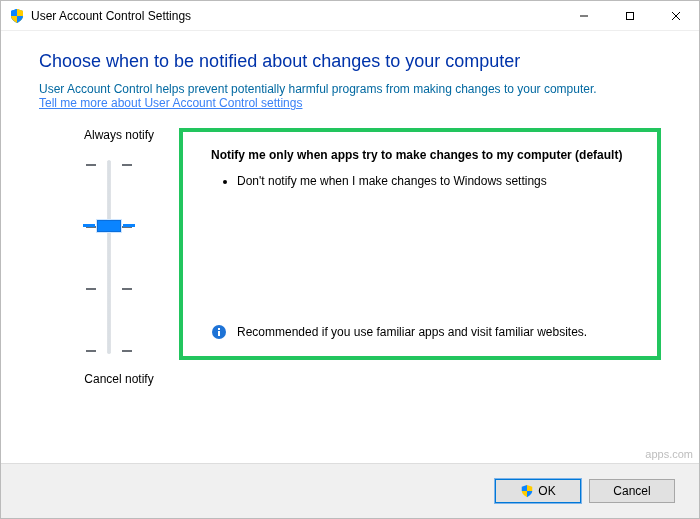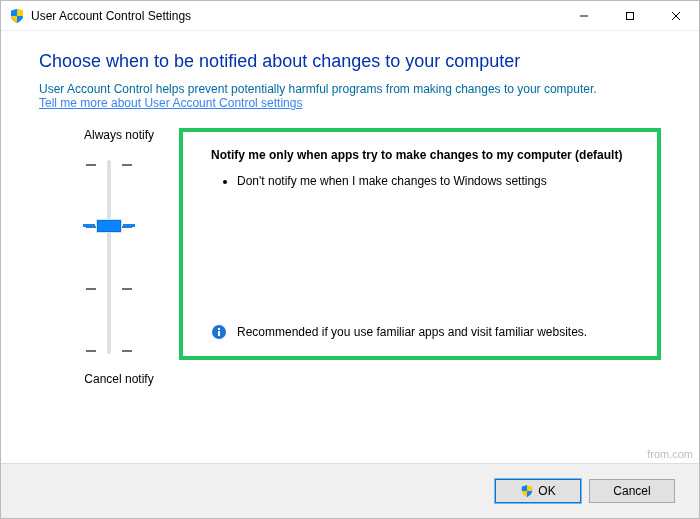--- a/index.html
+++ b/index.html
@@ -121,21 +121,21 @@
             <circle cx="8" cy="8" r="7" fill="#1e73d6"></circle>
             <rect x="7" y="7" width="2" height="5" fill="#fff"></rect>
             <rect x="7" y="4" width="2" height="2" fill="#fff"></rect>
           </svg>
           <div>Recommended if you use familiar apps and visit familiar websites.</div>
         </div>
       </div>
     </div>
   </div>
 
-  <div class="watermark">from.com</div>
+  <div class="watermark">apps.com</div>
 
   <div class="footer">
     <button class="btn ok">
       <svg class="shield" viewBox="0 0 16 16">
         <path d="M2 3 L8 1 V8 H2 Z" fill="#0a84ff"></path>
         <path d="M8 1 L14 3 V8 H8 Z" fill="#ffcc00"></path>
         <path d="M2 8 H8 V15 C8 15 2 12 2 8 Z" fill="#ffcc00"></path>
         <path d="M8 8 H14 C14 12 8 15 8 15 Z" fill="#0a84ff"></path>
       </svg>
       <span>OK</span>

